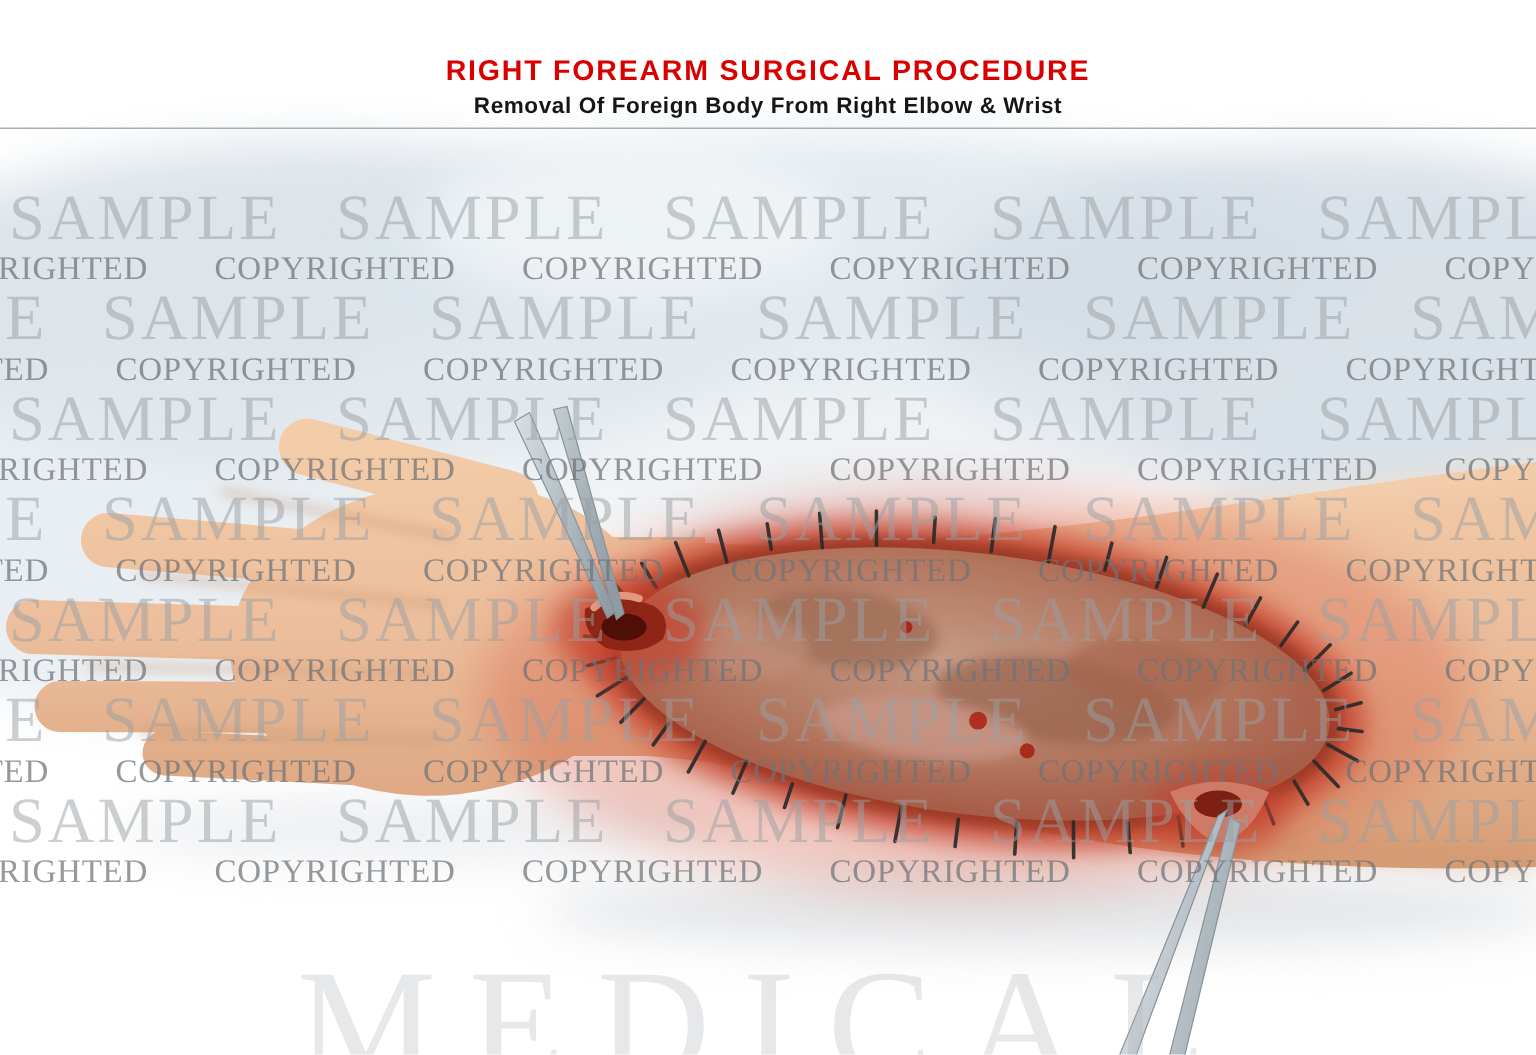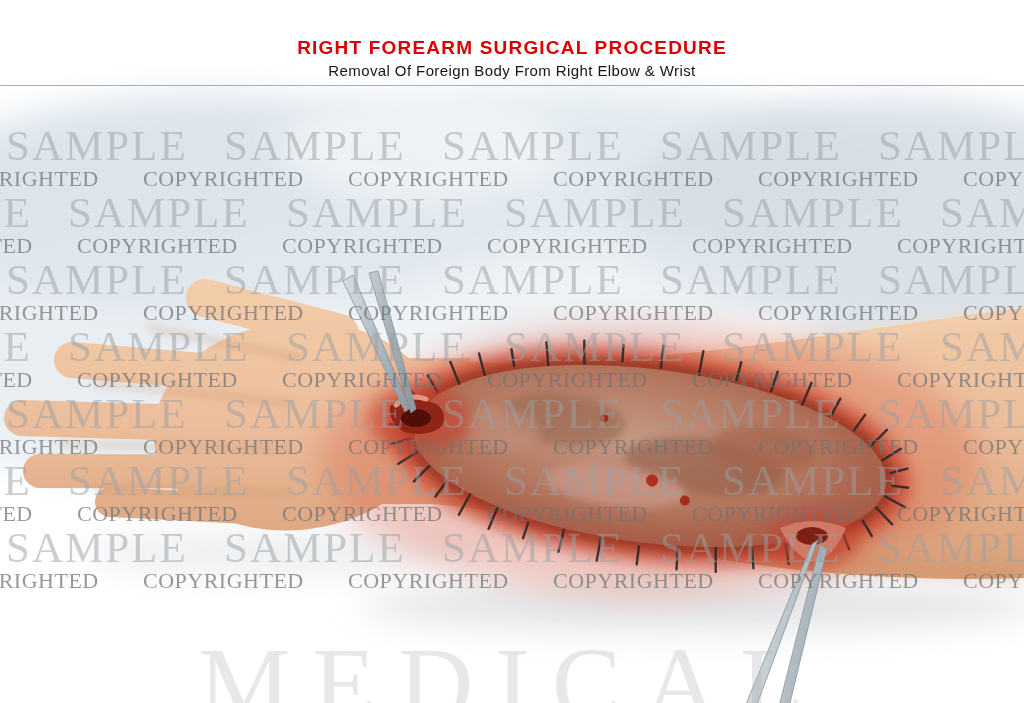--- a/index.html
+++ b/index.html
@@ -2,21 +2,21 @@
 <html><head>
 <meta charset="utf-8">
 <style>
   *{margin:0;padding:0;box-sizing:border-box;}
   html,body{background:#ffffff;}
   body{width:1024px;height:703px;font-family:"Liberation Sans",sans-serif;overflow:hidden;}
   .page{position:relative;width:1024px;height:688px;background:#ffffff;overflow:hidden;margin-top:28px;}
 
   .header{position:absolute;top:0;left:0;width:100%;text-align:center;z-index:30;}
   .title{margin-top:9px;font-size:19px;font-weight:bold;letter-spacing:1.2px;color:#da0000;}
-  .subtitle{margin-top:3px;font-size:15px;font-weight:normal;letter-spacing:.4px;color:#161616;}
+  .subtitle{margin-top:3px;font-size:15px;font-weight:bold;letter-spacing:.4px;color:#161616;}
   .divider{position:absolute;top:57px;left:0;width:100%;height:1px;background:#a9aeb3;z-index:30;}
 
   .canvas{position:absolute;top:0;left:0;width:1024px;height:703px;}
   svg.illustration{position:absolute;top:0;left:0;z-index:5;}
 
   .watermark-layer{position:absolute;top:0;left:0;width:1024px;height:703px;overflow:hidden;z-index:20;pointer-events:none;}
   .wm-row{position:absolute;white-space:nowrap;font-family:"Liberation Serif",serif;line-height:1;}
   .wm-row.sample{font-size:43px;color:#9aa0a4;opacity:.5;letter-spacing:2px;}
   .wm-row.copyrighted{font-size:22px;color:#6f7377;opacity:.72;letter-spacing:.5px;}
   .wm-row.sample span{display:inline-block;width:218px;}

